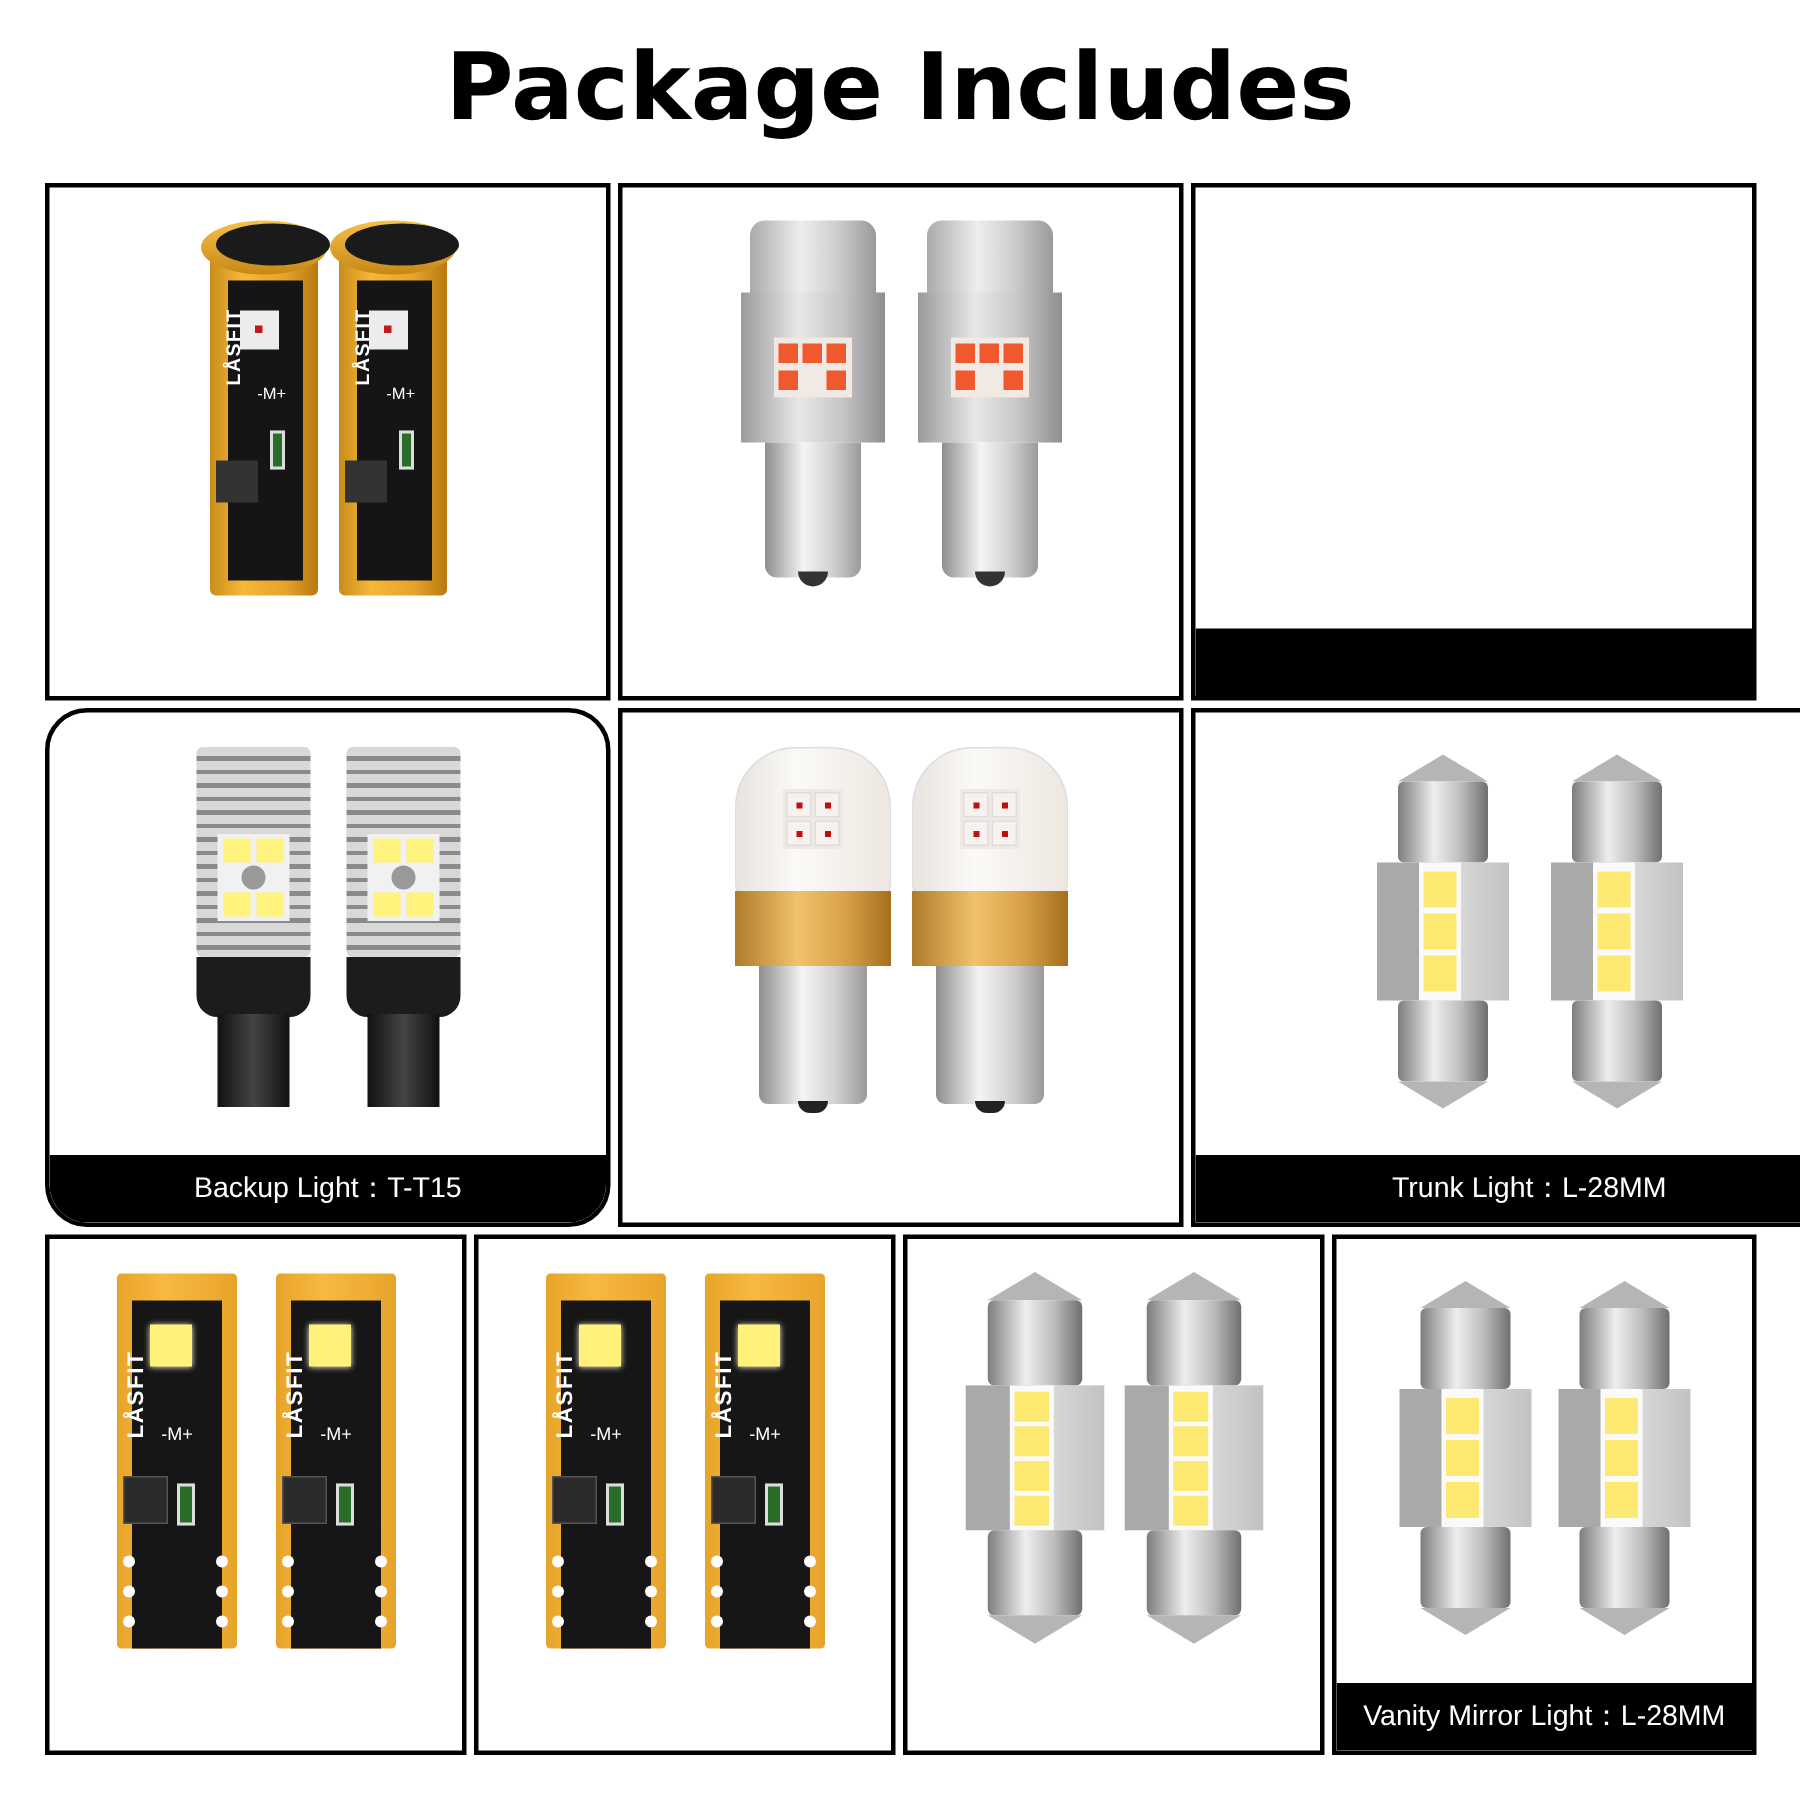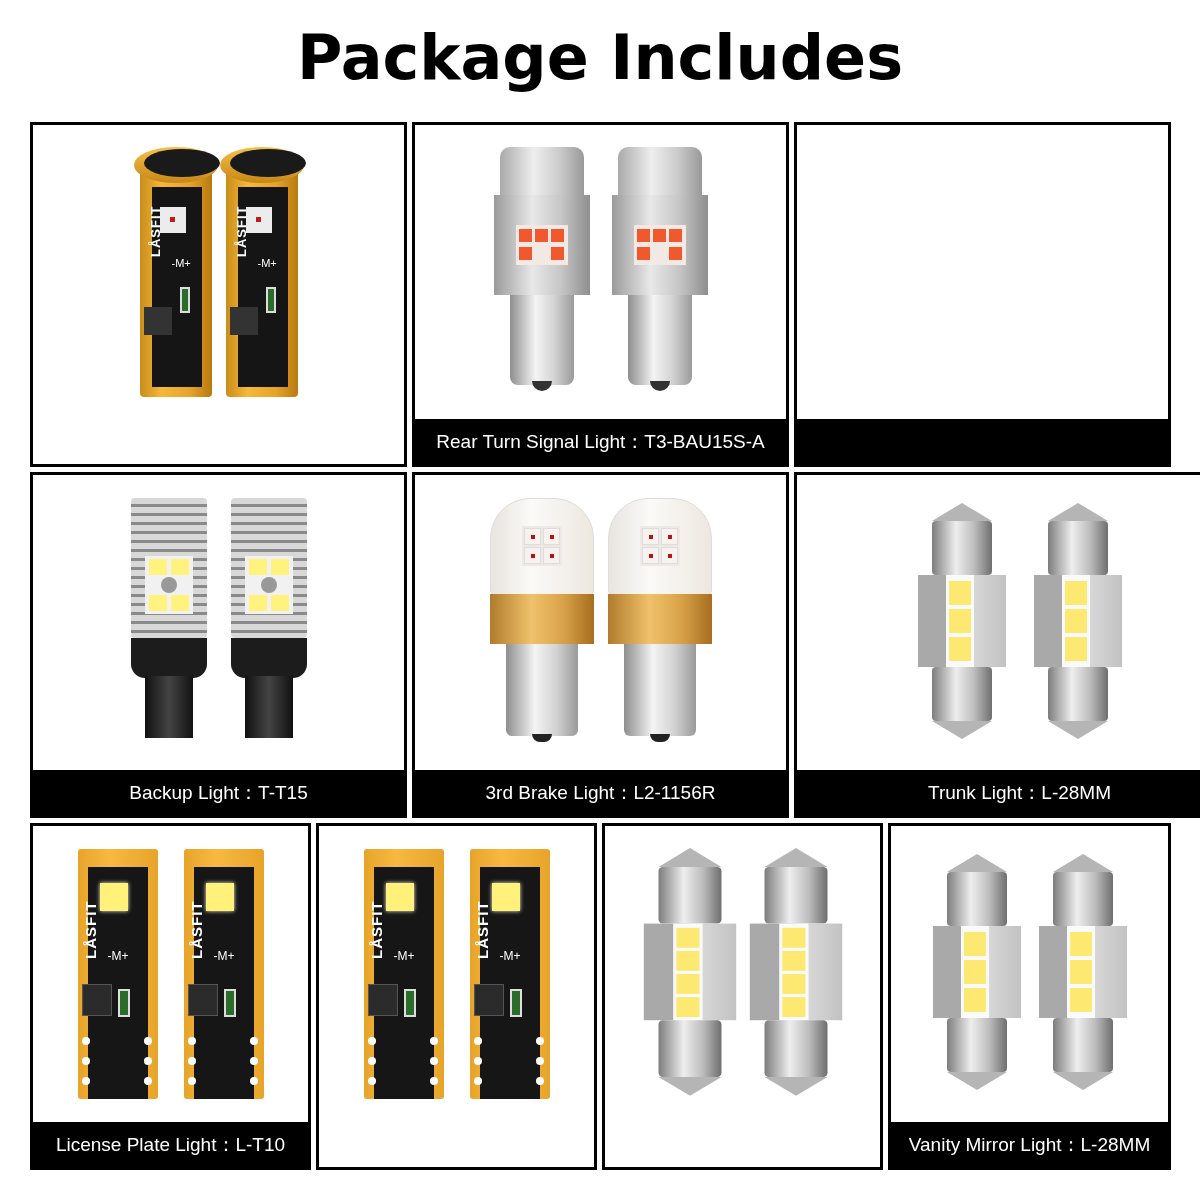--- a/index.html
+++ b/index.html
@@ -147,29 +147,28 @@
             <span style="left:19px;top:4px"></span>
             <span style="left:35px;top:4px"></span>
             <span style="left:3px;top:22px"></span>
             <span style="left:35px;top:22px"></span>
           </div>
         <div class="base"></div>
           <div class="tip"></div>
       </div>
     </div>
   </div>
-  <div class="label">Rear Turn Signal Light：T3-BAU15S-A</div>
 </div>
 
 <div class="cell" style="left:794px;top:122px;width:377px;height:345px;">
   <div class="img-area"></div>
   <div class="label"></div>
 </div>
 
-<div class="cell" style="left:30px;top:472px;width:377px;height:346px;">
+<div class="cell" style="left:30px;top:472px;width:377px;height:346px;border-radius:28px;">
   <div class="img-area">
     <div class="pair" style="gap:16px;">
       <div class="bulb t15">
         <div class="fins"></div>
         <div class="panel">
             <span style="left:4px;top:3px"></span>
             <span style="left:26px;top:3px"></span>
             <span style="left:4px;top:39px"></span>
             <span style="left:26px;top:39px"></span>
             <i></i>
@@ -216,21 +215,20 @@
             <span style="left:21px;top:2px"></span>
             <span style="left:2px;top:21px"></span>
             <span style="left:21px;top:21px"></span>
           </div>
         <div class="gold"></div>
           <div class="base"></div>
           <div class="tip"></div>
       </div>
     </div>
   </div>
-  <div class="label">3rd Brake Light：L2-1156R</div>
 </div>
 
 <div class="cell" style="left:794px;top:472px;width:451px;height:346px;">
   <div class="img-area">
     <div class="pair" style="gap:28px;">
       <div class="bulb fest">
         <div class="cone1"></div>
           <div class="capt"></div>
           <div class="mid"></div>
         <div class="strip">
@@ -290,21 +288,20 @@
             <span style="left:4px;top:8px"></span>
             <span style="left:4px;top:28px"></span>
             <span style="left:4px;top:48px"></span>
             <span style="left:66px;top:8px"></span>
             <span style="left:66px;top:28px"></span>
             <span style="left:66px;top:48px"></span>
           </div>
       </div>
     </div>
   </div>
-  <div class="label">License Plate Light：L-T10</div>
 </div>
 
 <div class="cell" style="left:316px;top:823px;width:281px;height:347px;">
   <div class="img-area">
     <div class="pair" style="gap:26px;">
       <div class="bulb t10f">
         <div class="body"></div>
           <div class="pcb"></div>
           <div class="led"></div>
         <div class="brand">LÅSFIT</div>

